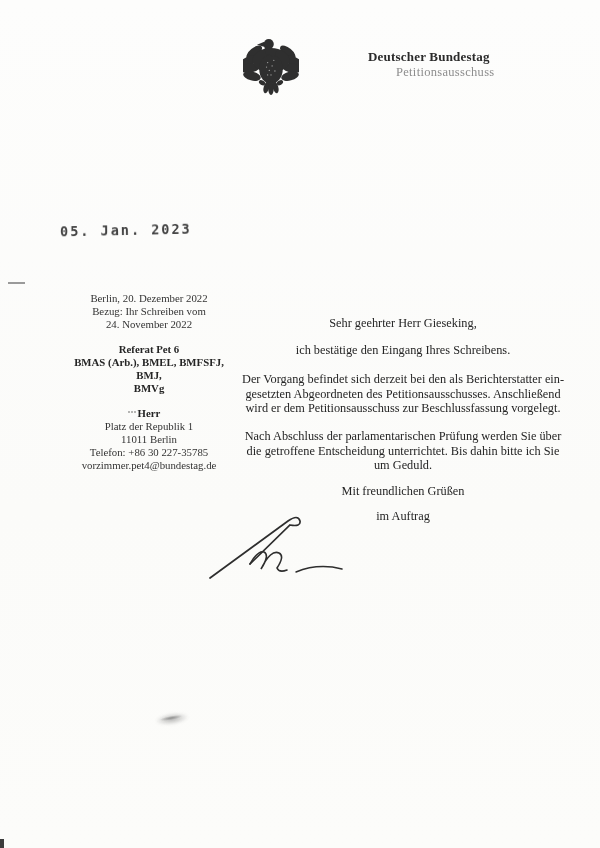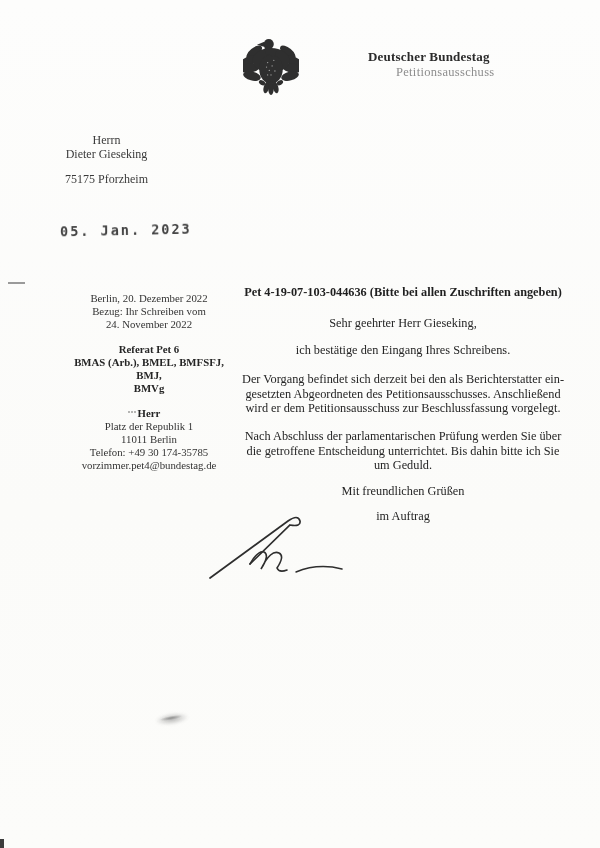--- a/index.html
+++ b/index.html
@@ -91,26 +91,20 @@
         <circle cx="42" cy="56" r="1.2"></circle>
           <circle cx="50" cy="70" r="1.2"></circle>
         <circle cx="57" cy="63" r="1.2"></circle>
           <circle cx="44" cy="70" r="1.1"></circle>
       </g>
     </svg>
   </div>
   <div class="abs org-name">Deutscher Bundestag</div>
   <div class="abs org-dept">Petitionsausschuss</div>
 
-  <div class="abs recipient">
-    <div>Herrn</div>
-    <div>Dieter Gieseking</div>
-    <div class="gap"></div>
-    <div>75175 Pforzheim</div>
-  </div>
 
   <div class="abs stamp">05. Jan. 2023</div>
 
   <div class="abs fold-mark"></div>
 
   <aside class="abs sender">
     <div class="blk">
       <div>Berlin, 20. Dezember 2022</div>
       <div class="pre">Bezug: Ihr Schreiben vom
 24. November 2022</div>
@@ -120,26 +114,25 @@
       <div class="pre">BMAS (Arb.), BMEL, BMFSFJ, BMJ,
 BMVg</div>
     </div>
     <div class="blk">
       <div class="herr-row">
         <span class="b">Herr</span>
         <span class="herr-dash"></span>
       </div>
       <div>Platz der Republik 1</div>
       <div>11011 Berlin</div>
-      <div>Telefon: +49 30 174-35785</div>
+      <div>Telefon: +86 30 227-35785</div>
       <div>vorzimmer.pet4@bundestag.de</div>
     </div>
   </aside>
 
-  <div class="abs body-col subject">Pet 4-19-07-103-044636 (Bitte bei allen Zuschriften angeben)</div>
   <div class="abs body-col salutation">Sehr geehrter Herr Gieseking,</div>
   <div class="abs body-col p-process pre">Der Vorgang befindet sich derzeit bei den als Berichterstatter ein-
 gesetzten Abgeordneten des Petitionsausschusses. Anschließend
 wird er dem Petitionsausschuss zur Beschlussfassung vorgelegt.</div>
   <div class="abs body-col p-confirm">ich bestätige den Eingang Ihres Schreibens.</div>
   <div class="abs body-col p-patience pre">Nach Abschluss der parlamentarischen Prüfung werden Sie über
 die getroffene Entscheidung unterrichtet. Bis dahin bitte ich Sie
 um Geduld.</div>
   <div class="abs body-col closing">Mit freundlichen Grüßen</div>
   <div class="abs body-col im-auftrag">im Auftrag</div>

